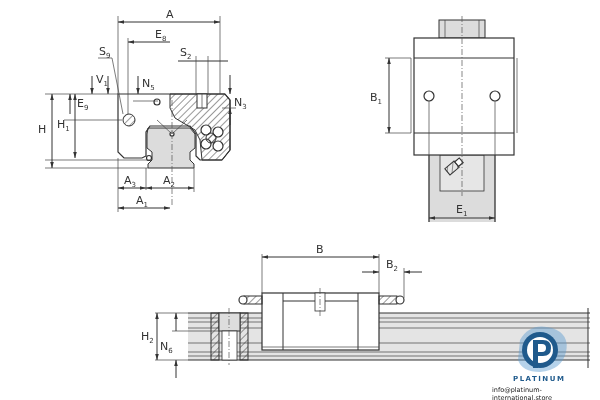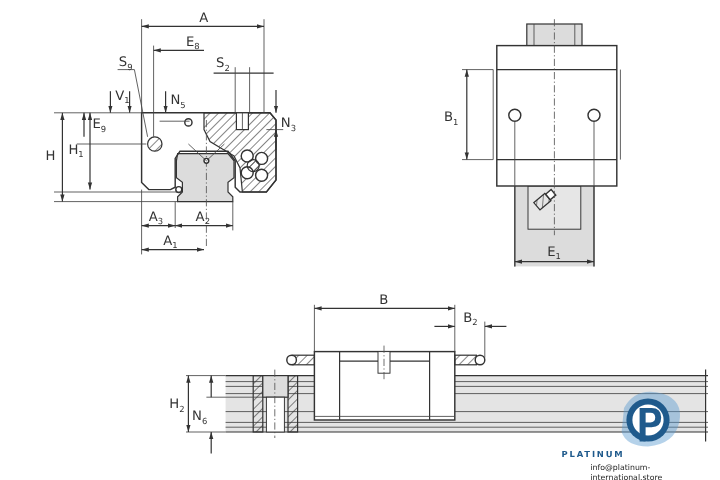--- a/index.html
+++ b/index.html
@@ -5,21 +5,21 @@
   html, body { margin: 0; padding: 0; background: #ffffff; }
   body { width: 600px; height: 400px; position: relative; overflow: hidden; font-family: "DejaVu Sans", sans-serif; }
   svg { position: absolute; left: 0; top: 0; }
   .lbl { font-family: "DejaVu Sans", sans-serif; font-size: 11px; fill: #333; }
   .sub { font-size: 7px; }
   .ln { stroke: #333; stroke-width: 1; fill: none; }
   .thin { stroke: #444; stroke-width: 0.7; fill: none; }
   .dash { stroke: #555; stroke-width: 0.7; stroke-dasharray: 6 2 1 2; fill: none; }
   .part { stroke: #333; stroke-width: 1.2; fill: #fff; }
   .gray { fill: #dcdcdc; stroke: #333; stroke-width: 1; }
-  .logo-text { position: absolute; left: 468px; top: 375px; font-size: 7px; letter-spacing: 1.5px; color: #1f5a8c; font-weight: bold; }
+  .logo-text { position: absolute; left: 513px; top: 375px; font-size: 7px; letter-spacing: 1.5px; color: #1f5a8c; font-weight: bold; }
   .logo-mail { position: absolute; left: 492px; top: 386px; font-size: 6.5px; color: #222; }
 </style>
 </head>
 <body>
 
 <svg width="600" height="400" viewBox="0 0 600 400">
   <defs>
     <pattern id="hatch" width="5" height="5" patternUnits="userSpaceOnUse" patternTransform="rotate(45)">
       <line x1="0" y1="0" x2="0" y2="5" stroke="#333" stroke-width="1"></line>
     </pattern>

